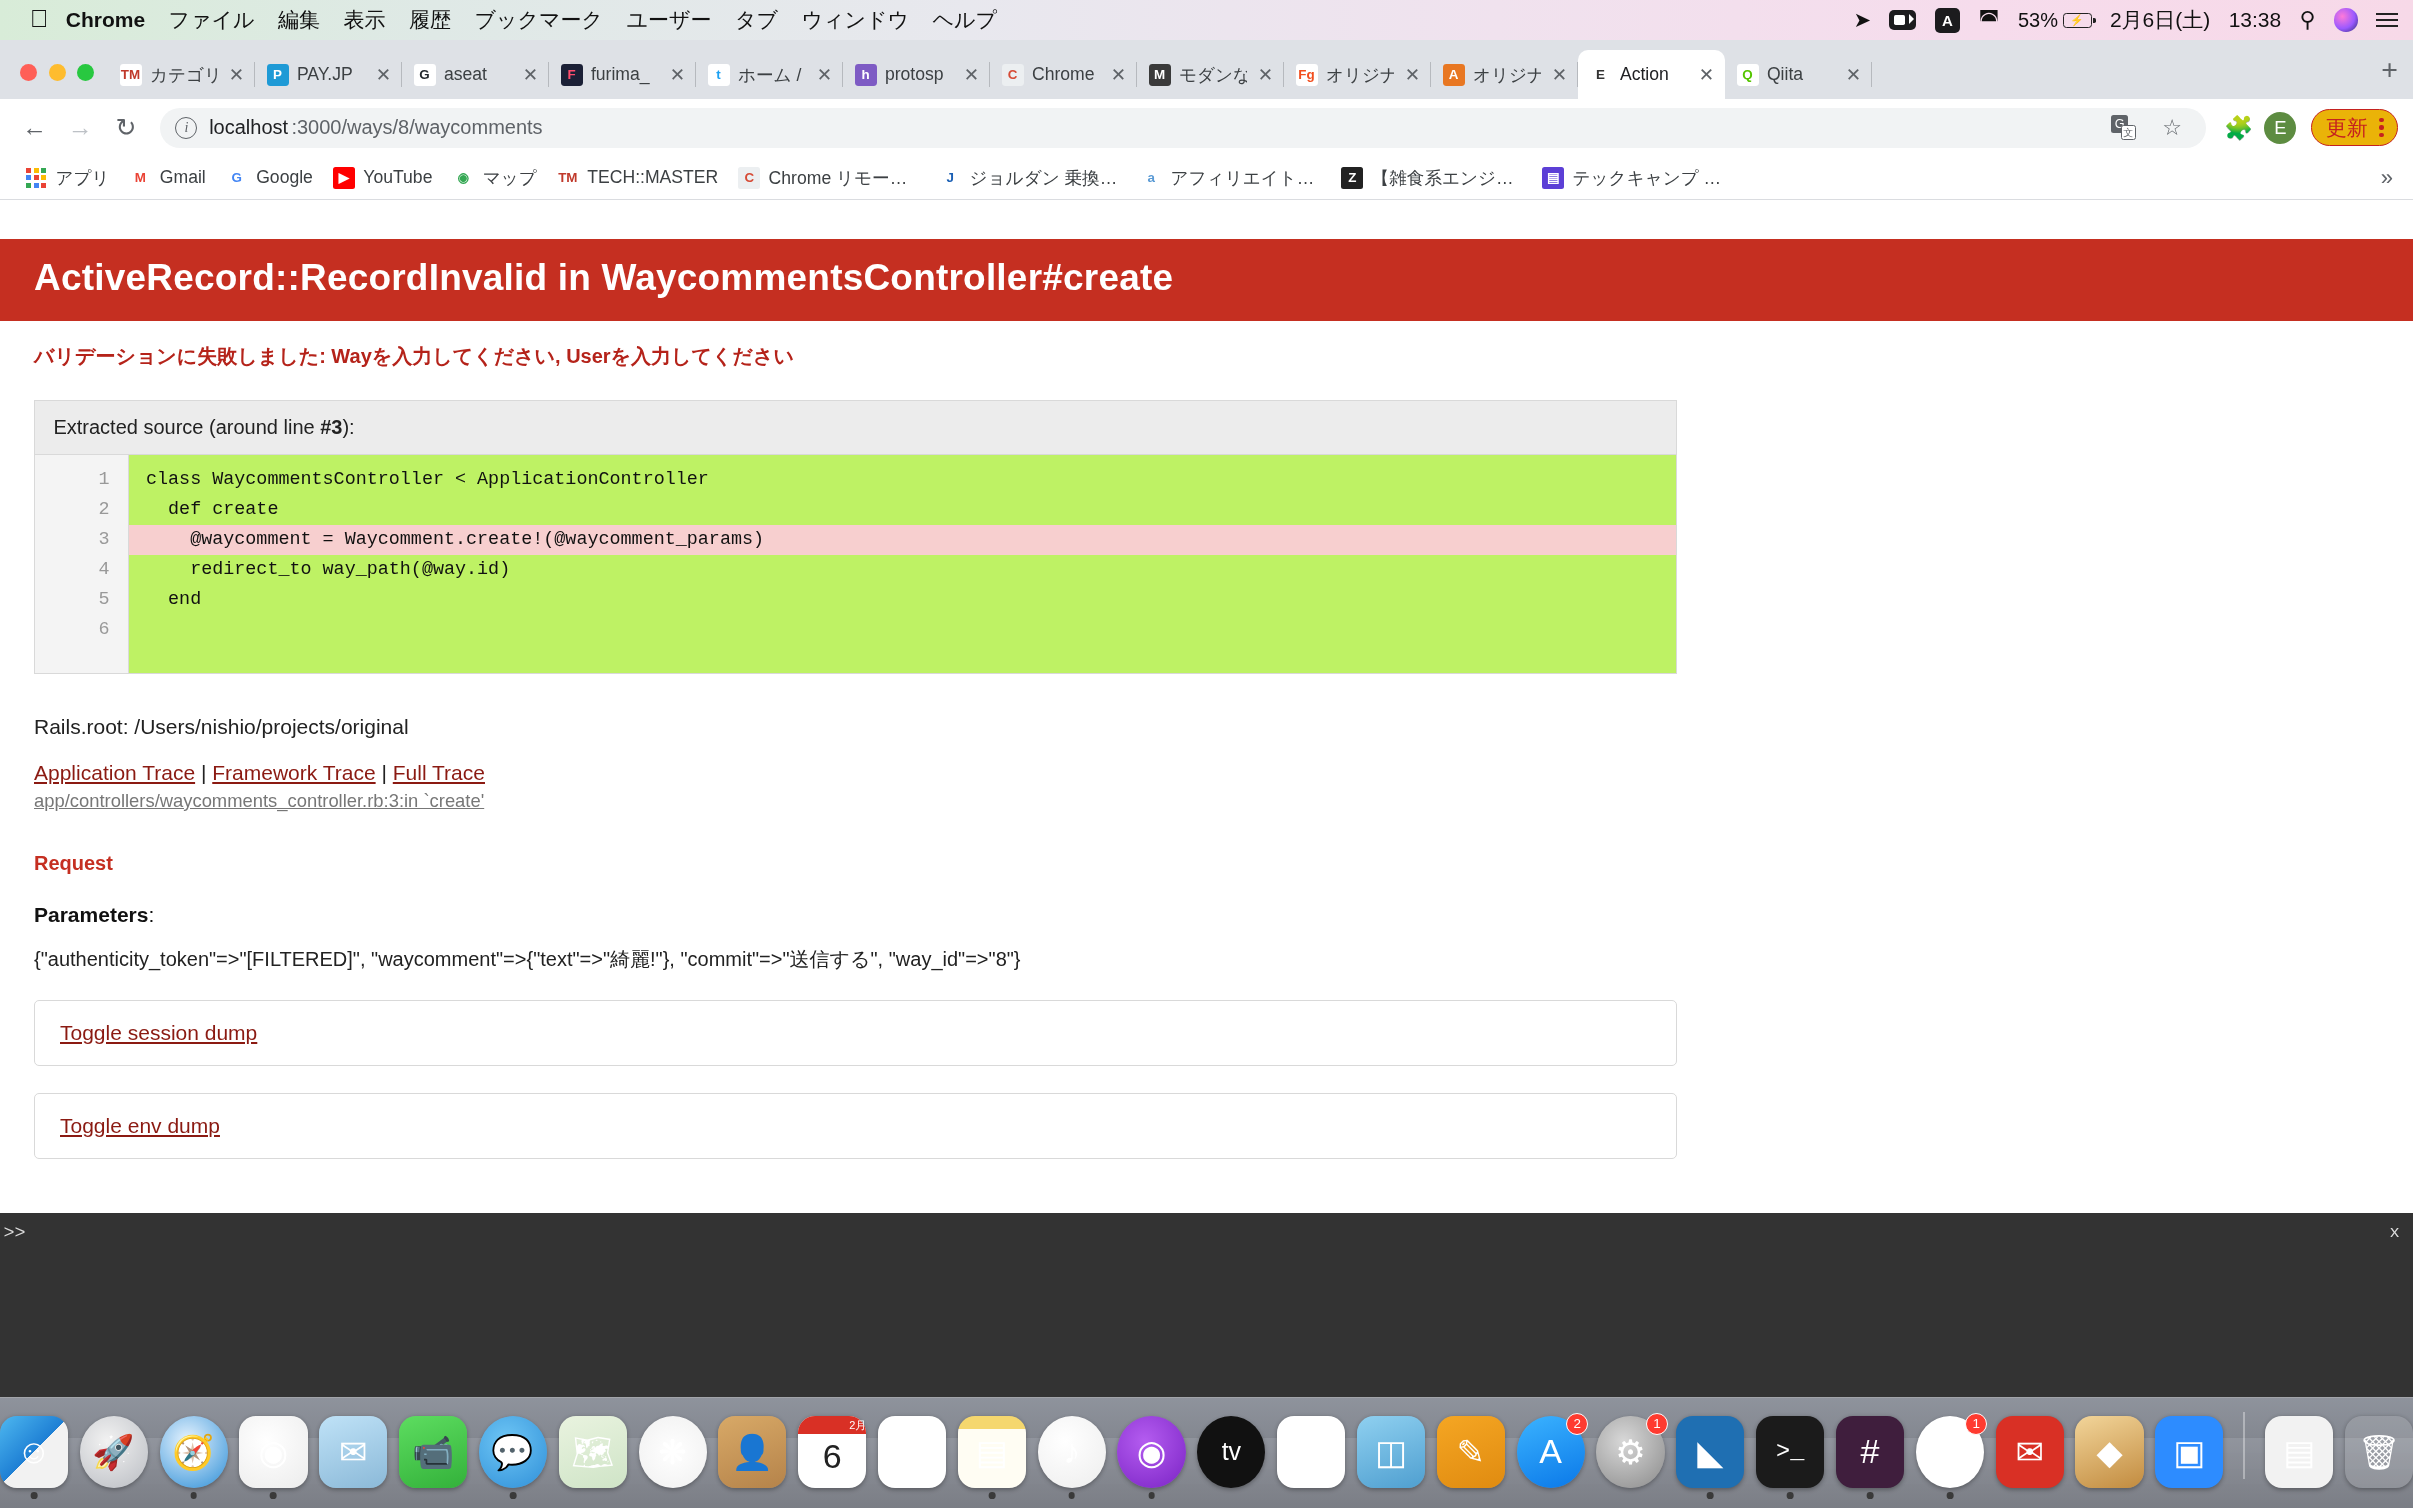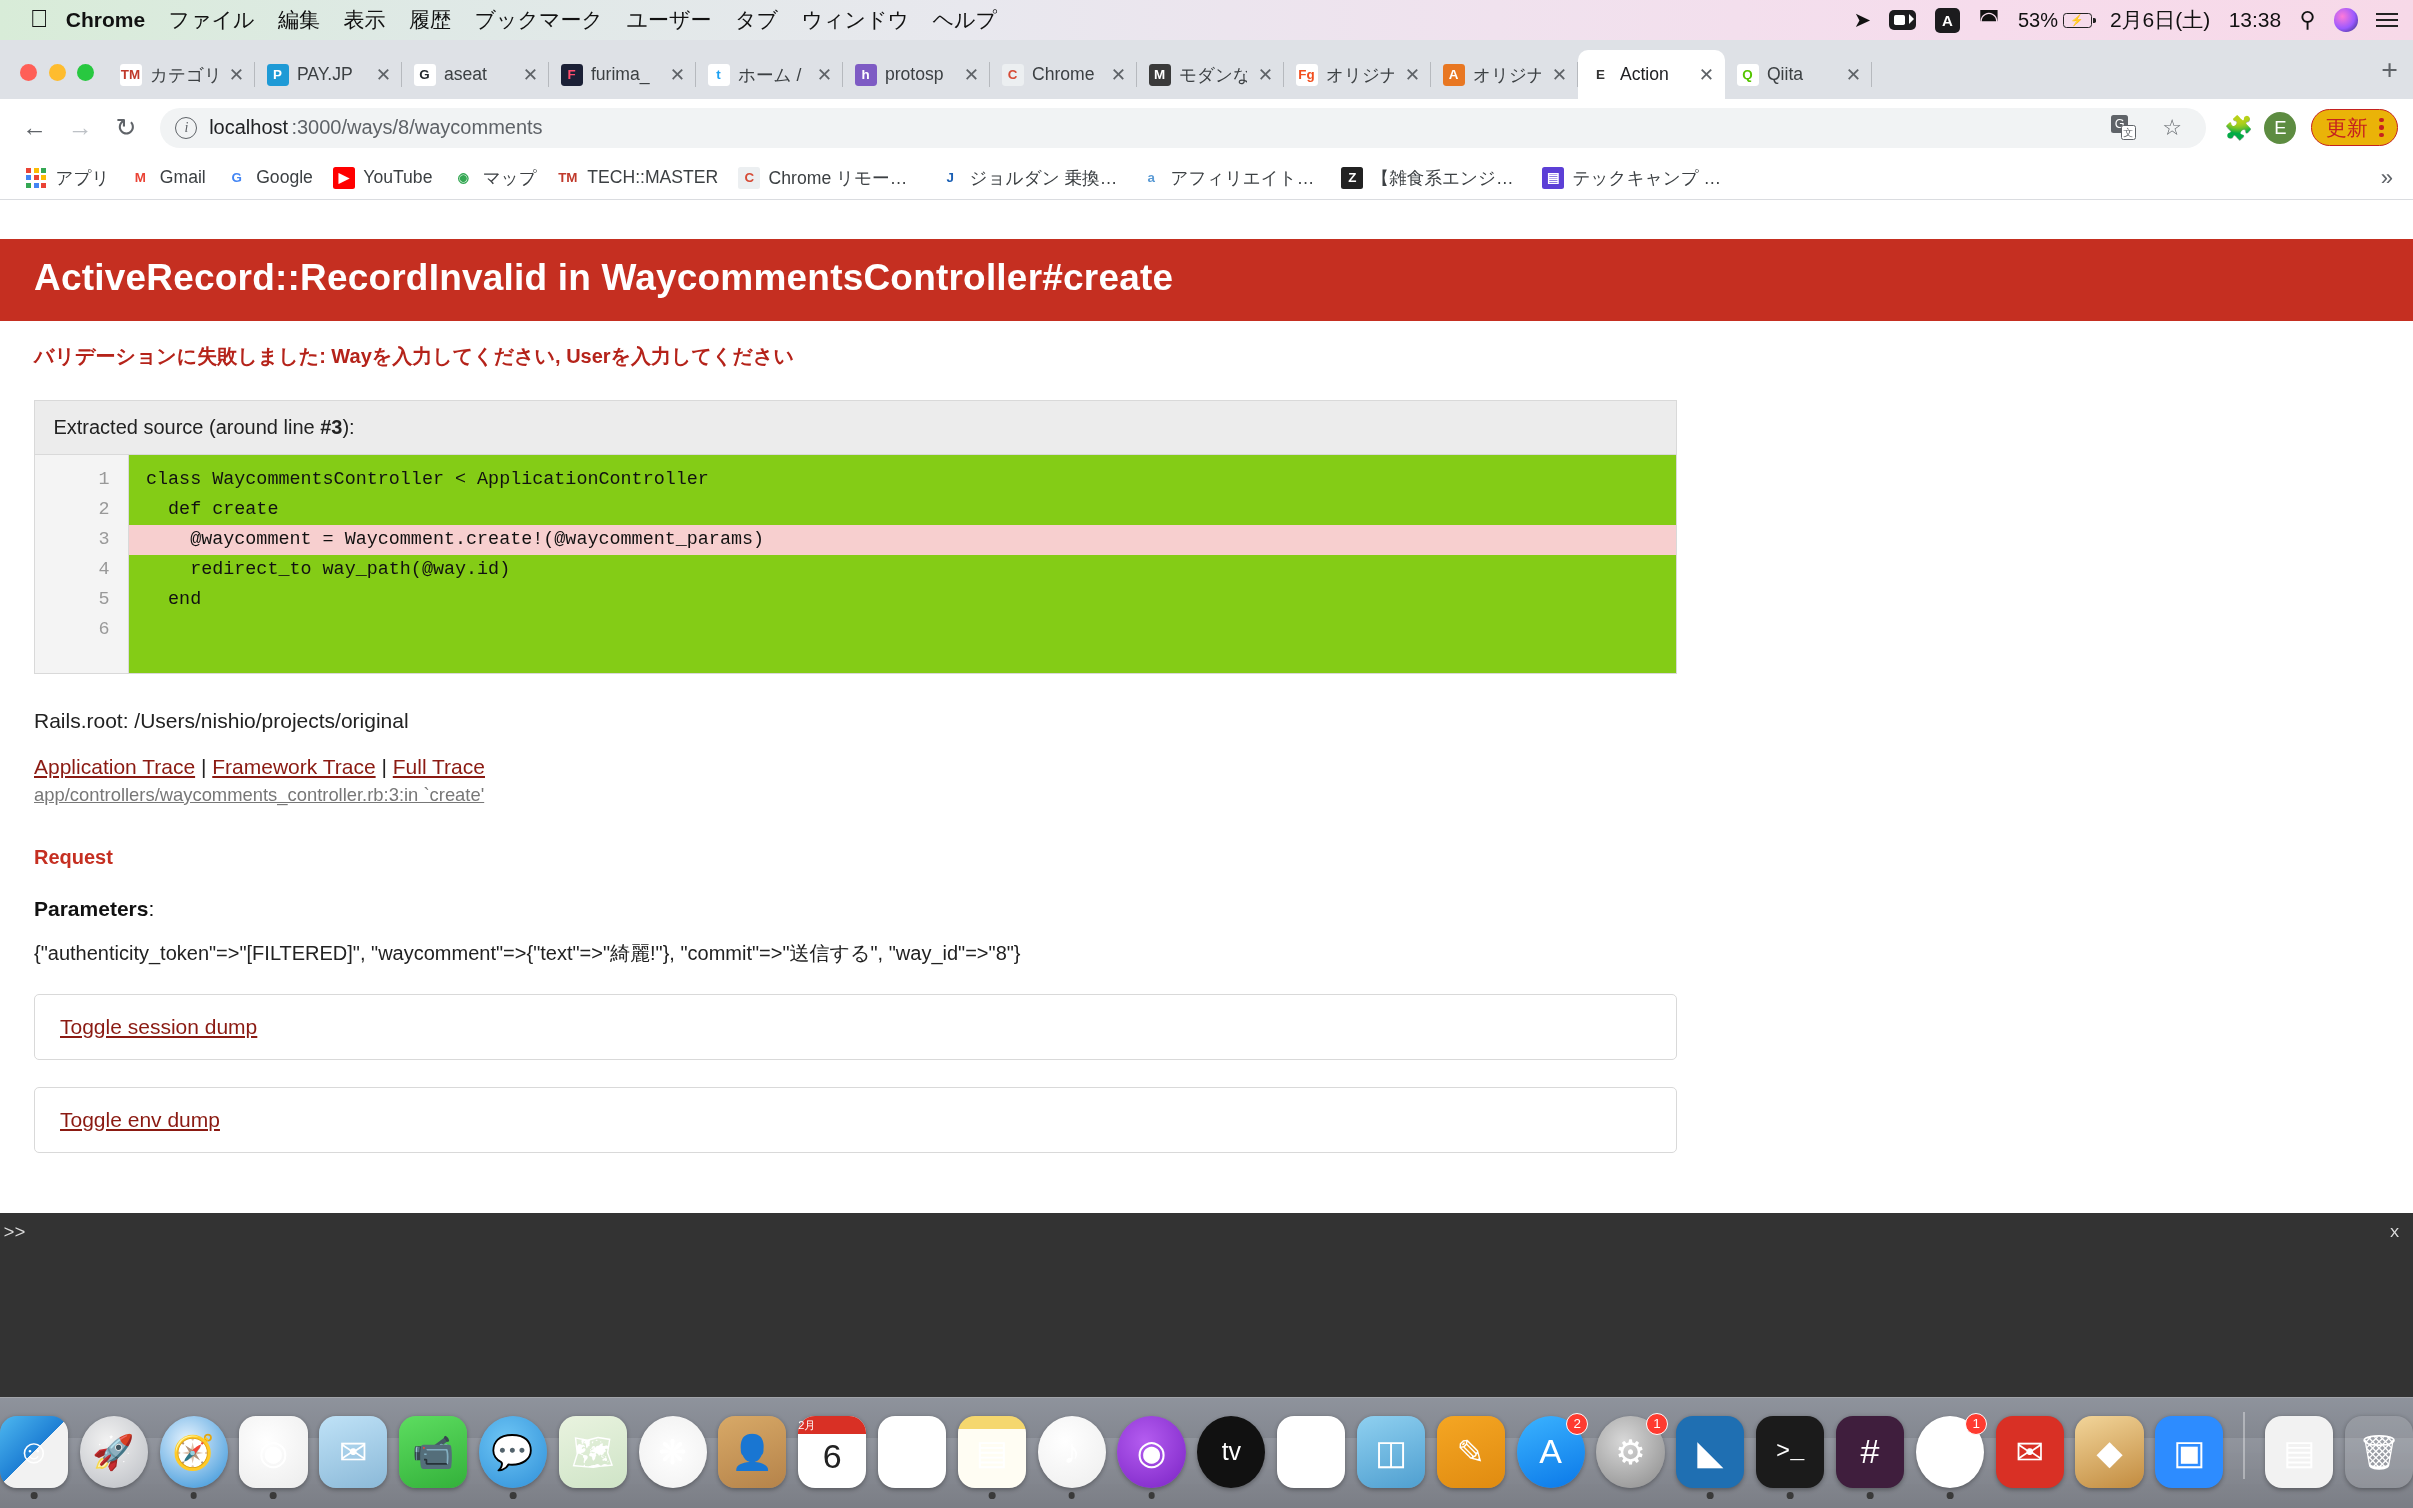--- a/index.html
+++ b/index.html
@@ -111,21 +111,21 @@
 
   .grid9 { display:grid; grid-template-columns: repeat(3, 5px); grid-template-rows: repeat(3, 5px); gap: 2.5px; }
   .grid9 i { display:block; width:5px; height:5px; }
 
   
   #page { position: absolute; left: 0; top: 199px; width: 2413px; height: 987px; background: #fff; overflow: hidden; }
   #errbanner { background: #c52f21; color: #fff; padding: 18.4px 34px 22px 34px; }
   #errbanner h1 { font-size: 37px; font-weight: bold; letter-spacing: 0.2px; }
   #errmsg { color: #b5231a; font-size: 20px; font-weight: bold; padding: 22px 34px 0 34px; }
 
-  #srcbox { margin: 30px 34px 6px 34px; border: 0.8px solid #d9d9d9; background:#84cc16; max-width: 1643px;}
+  #srcbox { margin: 30px 34px 12px 34px; border: 0.8px solid #d9d9d9; background:#bef264; max-width: 1643px;}
   #srchead { background: #ececec; padding: 15px 18.4px; font-size: 20px; color: #222; border-bottom: 0.8px solid #d9d9d9; }
   #srchead b { font-weight: bold; }
   #srccode { display:flex; font-family: "Liberation Mono", monospace; font-size: 18.4px; min-height: 218px;}
   #gutter { background: #f4f4f4; border-right: 0.8px solid #d9d9d9; padding: 10px 0; min-width: 94px; }
   #gutter div { text-align: right; padding: 0 18.4px 0 0; color: #999; line-height: 30px; }
   #codelines { flex: 1; padding: 10px 0; }
   #codelines div { line-height: 30px; padding-left: 17px; color: #111; white-space: pre; }
   #codelines div.hl { background: #f7cfcf; }
 
   #railsroot { font-size: 21px; color: #222; padding: 28.5px 34px 0 34px; }
@@ -440,21 +440,21 @@
     <div class="dockicon round" style="background: radial-gradient(circle at 40% 35%, rgb(242, 242, 242), rgb(185, 188, 194));">🚀</div>
     <div class="dockicon round dot" style="background: radial-gradient(circle at 40% 35%, rgb(232, 244, 255), rgb(44, 142, 214));">🧭</div>
     <div class="dockicon dot" style="background: radial-gradient(circle at 40% 35%, rgb(255, 255, 255), rgb(236, 236, 236));">◉</div>
     <div class="dockicon" style="background: linear-gradient(160deg, rgb(191, 226, 247), rgb(139, 185, 216));">✉</div>
     <div class="dockicon" style="background: linear-gradient(160deg, rgb(93, 221, 96), rgb(51, 177, 58));">📹</div>
     <div class="dockicon round dot" style="background: radial-gradient(circle at 40% 35%, rgb(110, 198, 245), rgb(47, 143, 216));">💬</div>
     <div class="dockicon" style="background: linear-gradient(160deg, rgb(233, 243, 223), rgb(207, 228, 199));">🗺</div>
     <div class="dockicon round" style="background: radial-gradient(circle, rgb(255, 255, 255), rgb(240, 240, 240));">❋</div>
     <div class="dockicon" style="background: linear-gradient(160deg, rgb(216, 169, 103), rgb(181, 131, 74));">👤</div>
     <div class="dockicon" style="background: rgb(255, 255, 255); color: rgb(217, 48, 37);">
-      <div style="font-size:11px;background:#d93025;color:#fff;width:100%;text-align:left;position:absolute;top:0;left:0;border-radius:17px 17px 0 0;padding:1.7px 0">2月</div>
+      <div style="font-size:11px;background:#d93025;color:#fff;width:100%;text-align:right;position:absolute;top:0;left:0;border-radius:17px 17px 0 0;padding:1.7px 0">2月</div>
       <div style="color:#222;font-size:34px;margin-top:10px">6</div>
     </div>
     <div class="dockicon" style="background: rgb(255, 255, 255);">☰</div>
     <div class="dockicon dot" style="background: linear-gradient(rgb(245, 215, 110) 18%, rgb(255, 253, 243) 18%);">▤</div>
     <div class="dockicon round dot" style="background: radial-gradient(circle at 40% 35%, rgb(255, 255, 255), rgb(237, 237, 237));">♪</div>
     <div class="dockicon round dot" style="background: radial-gradient(circle at 40% 35%, rgb(180, 92, 240), rgb(122, 35, 196));">◉</div>
     <div class="dockicon round" style="background: rgb(17, 17, 17); color: rgb(255, 255, 255); font-size: 25px;">tv</div>
     <div class="dockicon" style="background: rgb(255, 255, 255);">▥</div>
     <div class="dockicon" style="background: linear-gradient(160deg, rgb(143, 208, 240), rgb(79, 159, 208));">◫</div>
     <div class="dockicon" style="background: linear-gradient(160deg, rgb(245, 166, 35), rgb(224, 139, 16));">✎</div>

